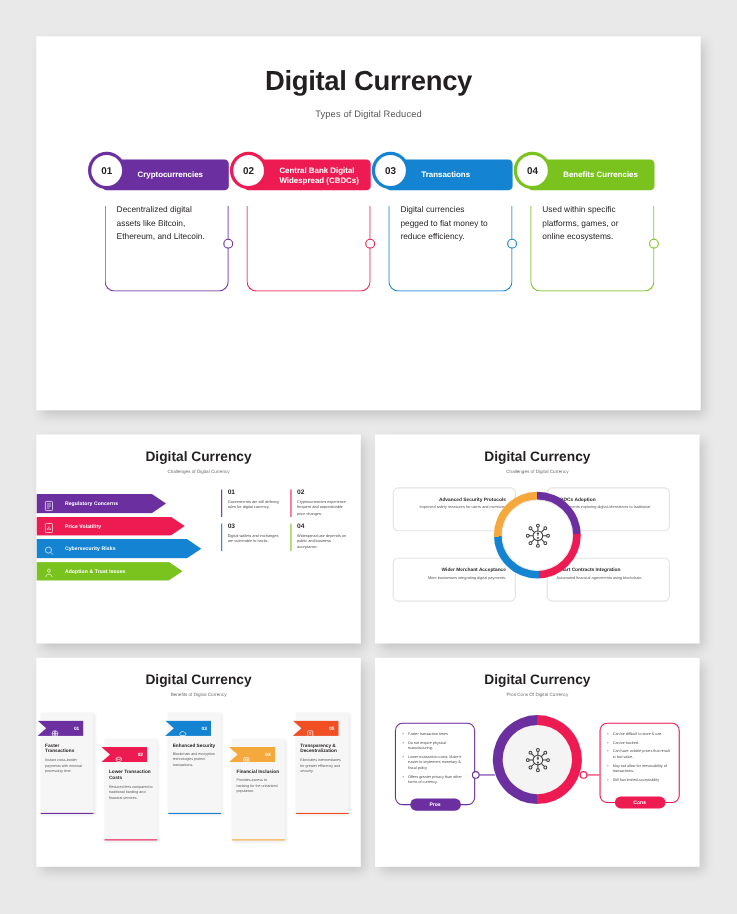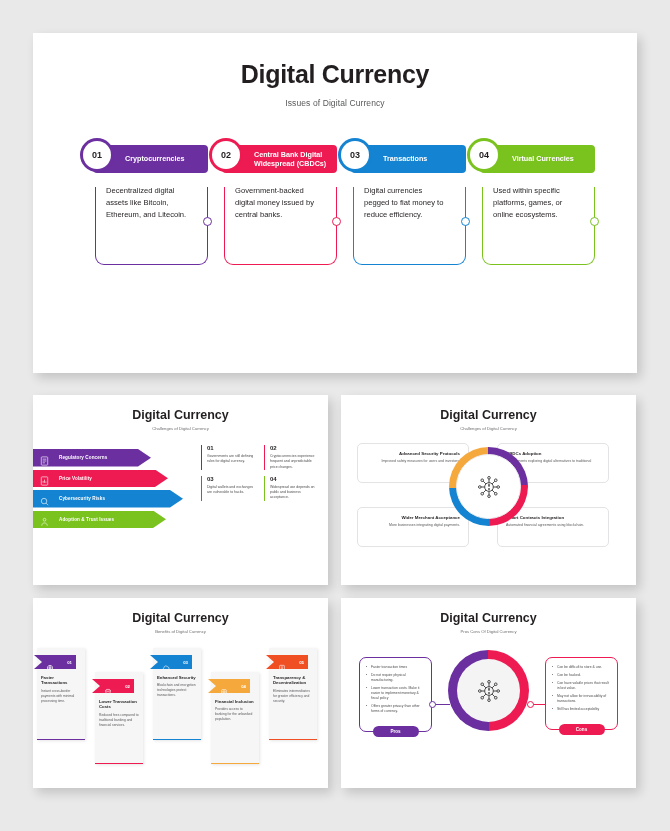--- a/index.html
+++ b/index.html
@@ -179,61 +179,60 @@
   .cdot {
     position: absolute; width: 7px; height: 7px; border-radius: 50%;
     background: #fff; border: 1px solid;
   }
 </style>
 </head>
 <body>
 
 <div class="slide" id="slide1">
   <div class="s-title">Digital Currency</div>
-  <div class="s-sub">Issues of Digital Currency</div>
+  <div class="s-sub">Types of Digital Reduced</div>
 
   <div class="types-row">
 
     <div class="type-col">
       <div class="type-header" id="th1" style="background: rgb(107, 47, 160);">
         <div class="type-badge" style="box-shadow: rgb(107, 47, 160) 0px 0px 0px 3px;">01</div>
         <div class="type-label">Cryptocurrencies</div>
       </div>
       <div class="type-body" id="tb1" style="border-color: rgb(107, 47, 160);">
         <div class="bodytext">Decentralized digital assets like Bitcoin, Ethereum, and Litecoin.</div>
         <div class="type-dot" id="td1" style="border-color: rgb(107, 47, 160);"></div>
       </div>
     </div>
 
     <div class="type-col">
       <div class="type-header" id="th2" style="background: rgb(237, 27, 82);">
         <div class="type-badge" style="box-shadow: rgb(237, 27, 82) 0px 0px 0px 3px;">02</div>
         <div class="type-label">Central Bank Digital Widespread (CBDCs)</div>
       </div>
       <div class="type-body" id="tb2" style="border-color: rgb(237, 27, 82);">
-        <div class="bodytext">Government-backed digital money issued by central banks.</div>
         <div class="type-dot" id="td2" style="border-color: rgb(237, 27, 82);"></div>
       </div>
     </div>
 
     <div class="type-col">
       <div class="type-header" id="th3" style="background: rgb(20, 131, 209);">
         <div class="type-badge" style="box-shadow: rgb(20, 131, 209) 0px 0px 0px 3px;">03</div>
         <div class="type-label">Transactions</div>
       </div>
       <div class="type-body" id="tb3" style="border-color: rgb(20, 131, 209);">
         <div class="bodytext">Digital currencies pegged to fiat money to reduce efficiency.</div>
         <div class="type-dot" id="td3" style="border-color: rgb(20, 131, 209);"></div>
       </div>
     </div>
 
     <div class="type-col">
       <div class="type-header" id="th4" style="background: rgb(122, 194, 30);">
         <div class="type-badge" style="box-shadow: rgb(122, 194, 30) 0px 0px 0px 3px;">04</div>
-        <div class="type-label">Virtual Currencies</div>
+        <div class="type-label">Benefits Currencies</div>
       </div>
       <div class="type-body" id="tb4" style="border-color: rgb(122, 194, 30); text-decoration: underline;">
         <div class="bodytext">Used within specific platforms, games, or online ecosystems.</div>
         <div class="type-dot" id="td4" style="border-color: rgb(122, 194, 30);"></div>
       </div>
     </div>
   </div>
 </div>
 
 <div class="slide mini" id="slide2">

